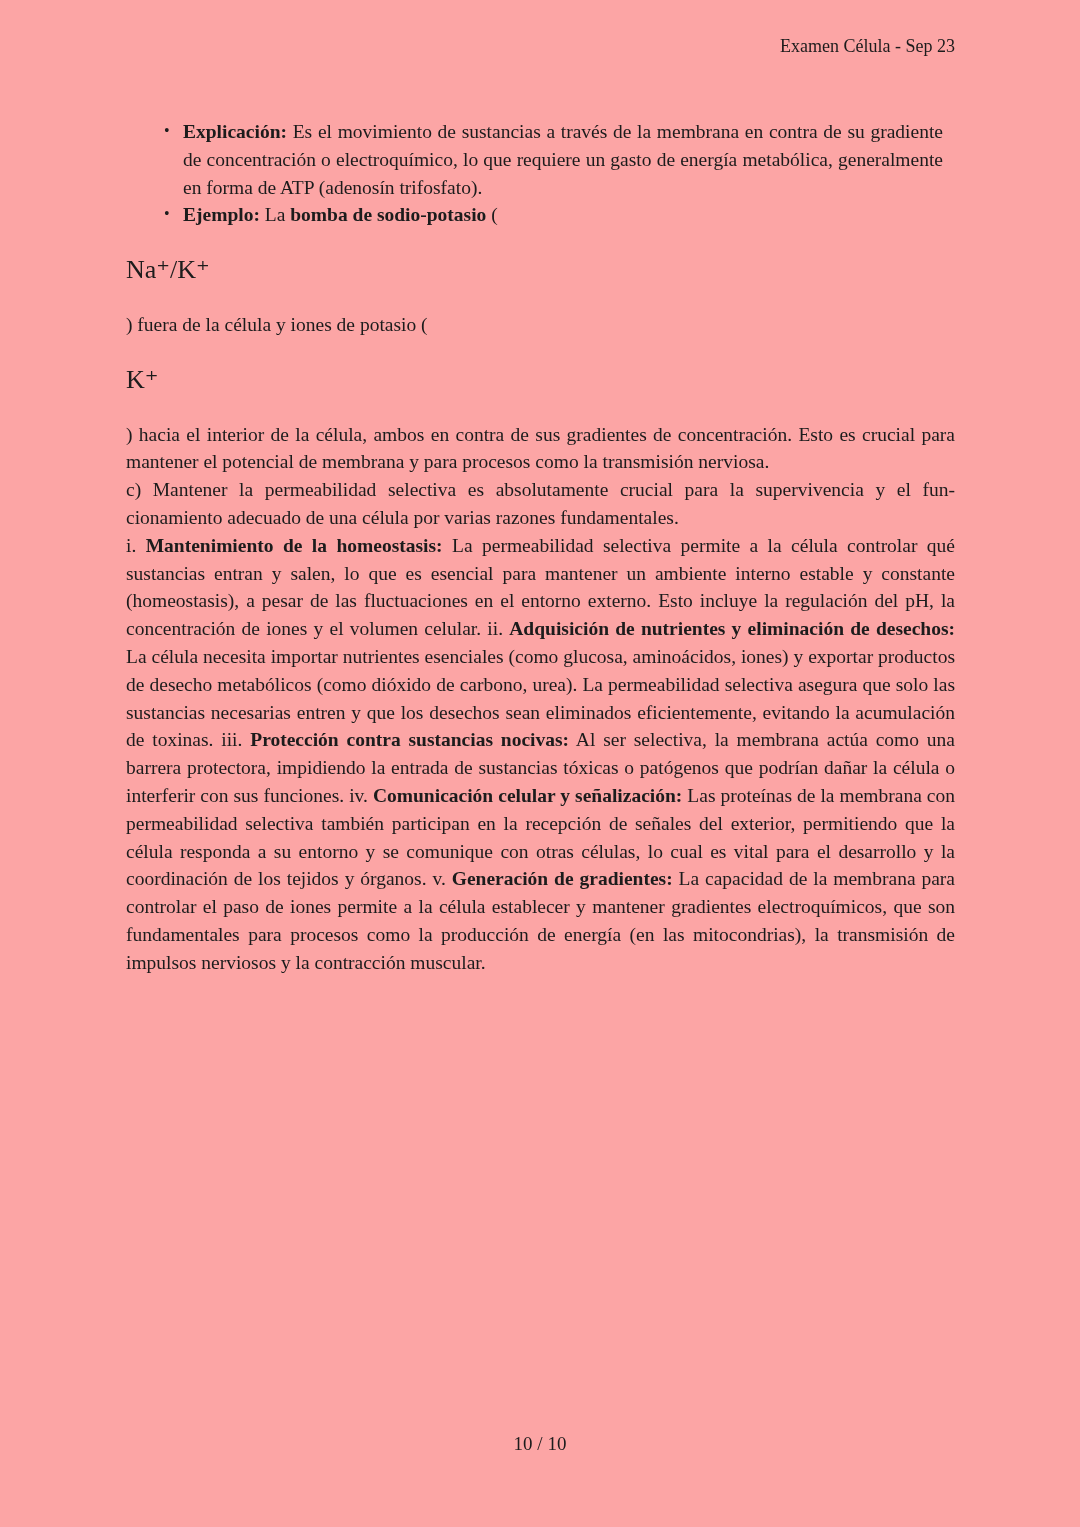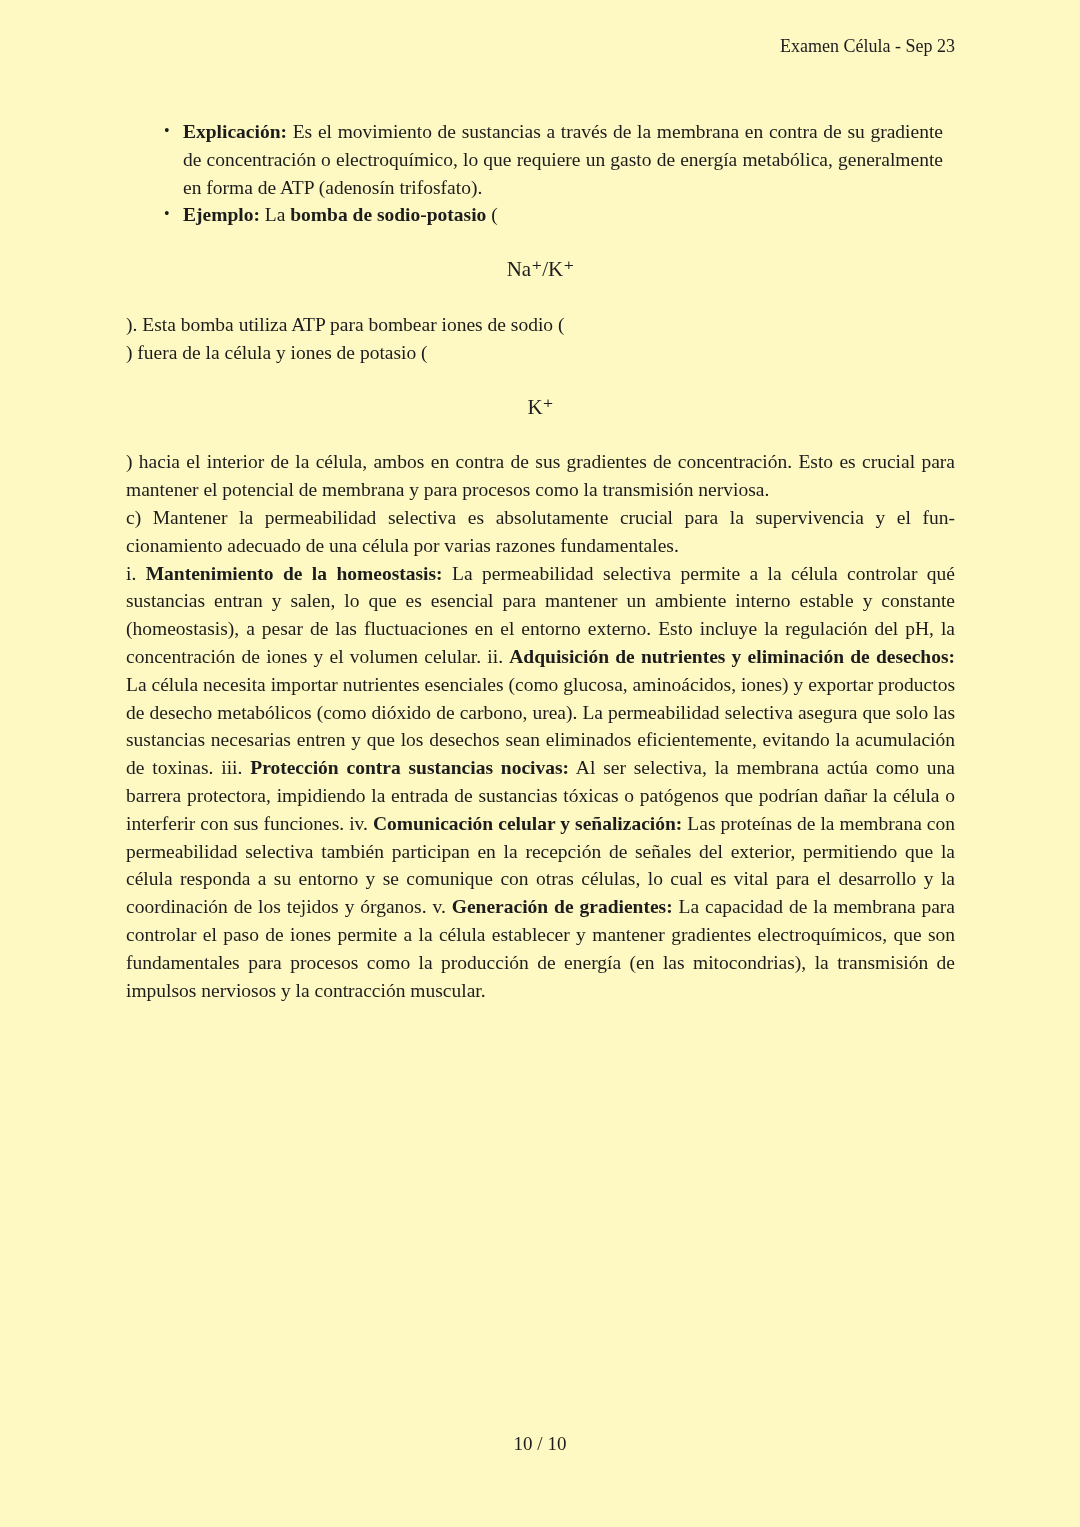--- a/index.html
+++ b/index.html
@@ -5,21 +5,21 @@
   html, body {
     margin: 0;
     padding: 0;
     background: #e8e8e8;
   }
   .page {
     position: relative;
     width: 1080px;
     height: 1527px;
     margin: 0 auto;
-    background: #fef9c3;
+    background: #fca5a5;
     font-family: "Liberation Serif", "DejaVu Serif", serif;
     color: #1c1c1c;
     overflow: hidden;
   }
   .header {
     position: absolute;
     top: 36px;
     right: 125px;
     font-size: 18px;
     line-height: 20px;
@@ -45,22 +45,22 @@
     padding-left: 57px;
     text-align: justify;
   }
   ul.bullets li .marker {
     position: absolute;
     left: 38px;
     top: -1px;
     font-size: 16px;
   }
   .math {
-    text-align: center;
-    font-size: 21px;
+    text-align: left;
+    font-size: 26px;
     margin: 27px 0;
   }
   .cont {
     margin-left: 57px;
     margin-right: 12px;
     text-align: justify;
   }
   .para {
     text-align: justify;
     hyphens: manual;
@@ -102,21 +102,20 @@
         <span><b>Explicación:</b><span> Es el movimiento de sustancias a través de la membrana en contra de su gradiente de concentración o electroquímico, lo que requiere un gasto de energía metabólica, generalmente en forma de ATP (adenosín trifosfato).</span></span>
       </li>
       <li>
         <span class="marker">•</span>
         <span><b>Ejemplo:</b><span> La </span><b>bomba de sodio-potasio</b><span> (</span></span>
       </li>
     </ul>
 
     <div class="math">Na⁺/K⁺</div>
 
-    <p class="cont">). Esta bomba utiliza ATP para bombear iones de sodio (</p>
 
 
     <p class="cont">) fuera de la célula y iones de potasio (</p>
 
     <div class="math">K⁺</div>
 
     <p class="cont">) hacia el interior de la célula, ambos en contra de sus gradientes de concentración. Esto es crucial para mantener el potencial de membrana y para procesos como la transmisión nerviosa.</p>
 
     <p class="para para-c">c) Mantener la permeabilidad selectiva es absolutamente crucial para la supervivencia y el fun­cionamiento adecuado de una célula por varias razones fundamentales.</p>
 

